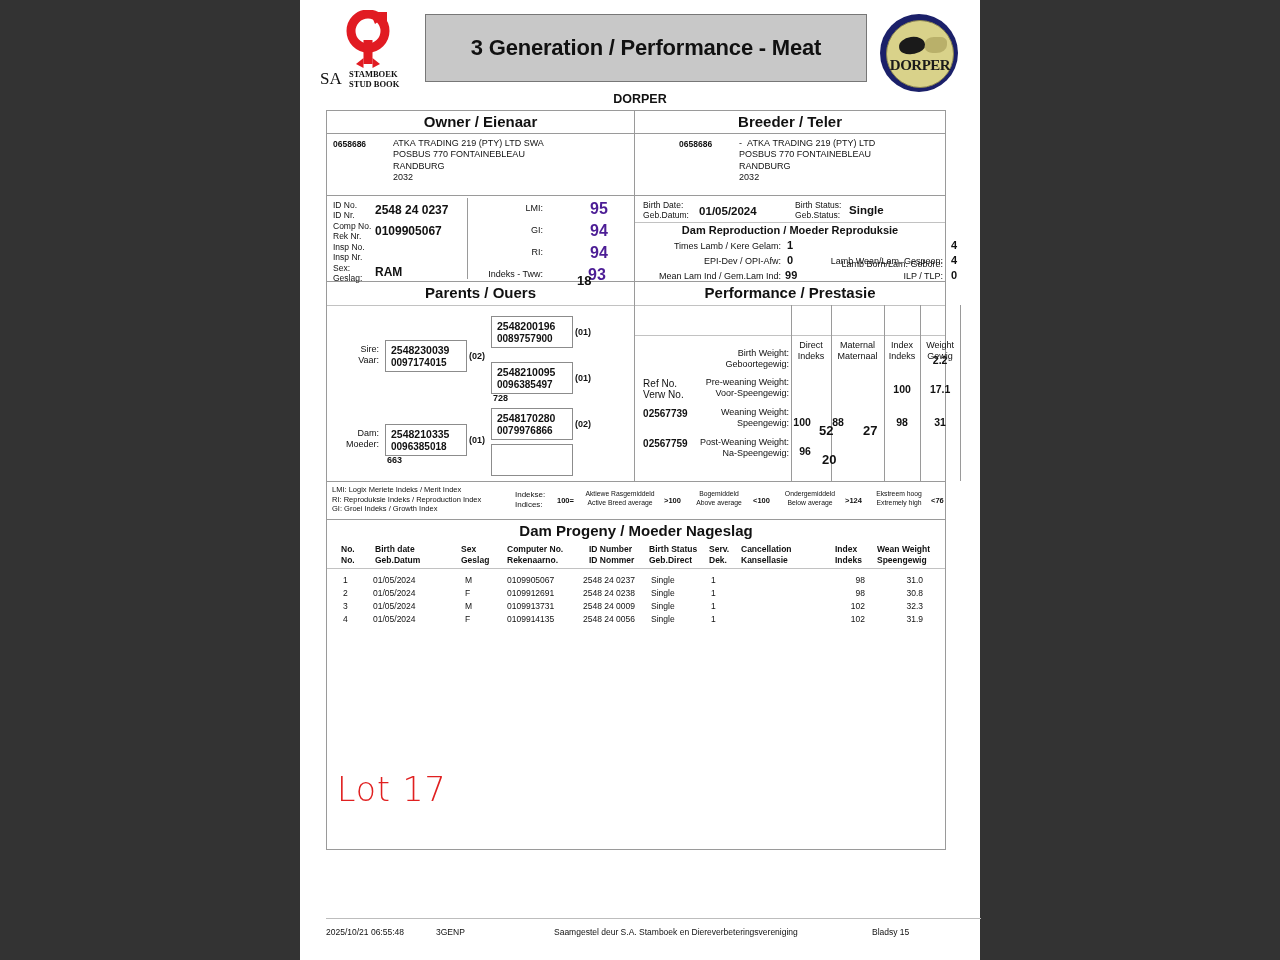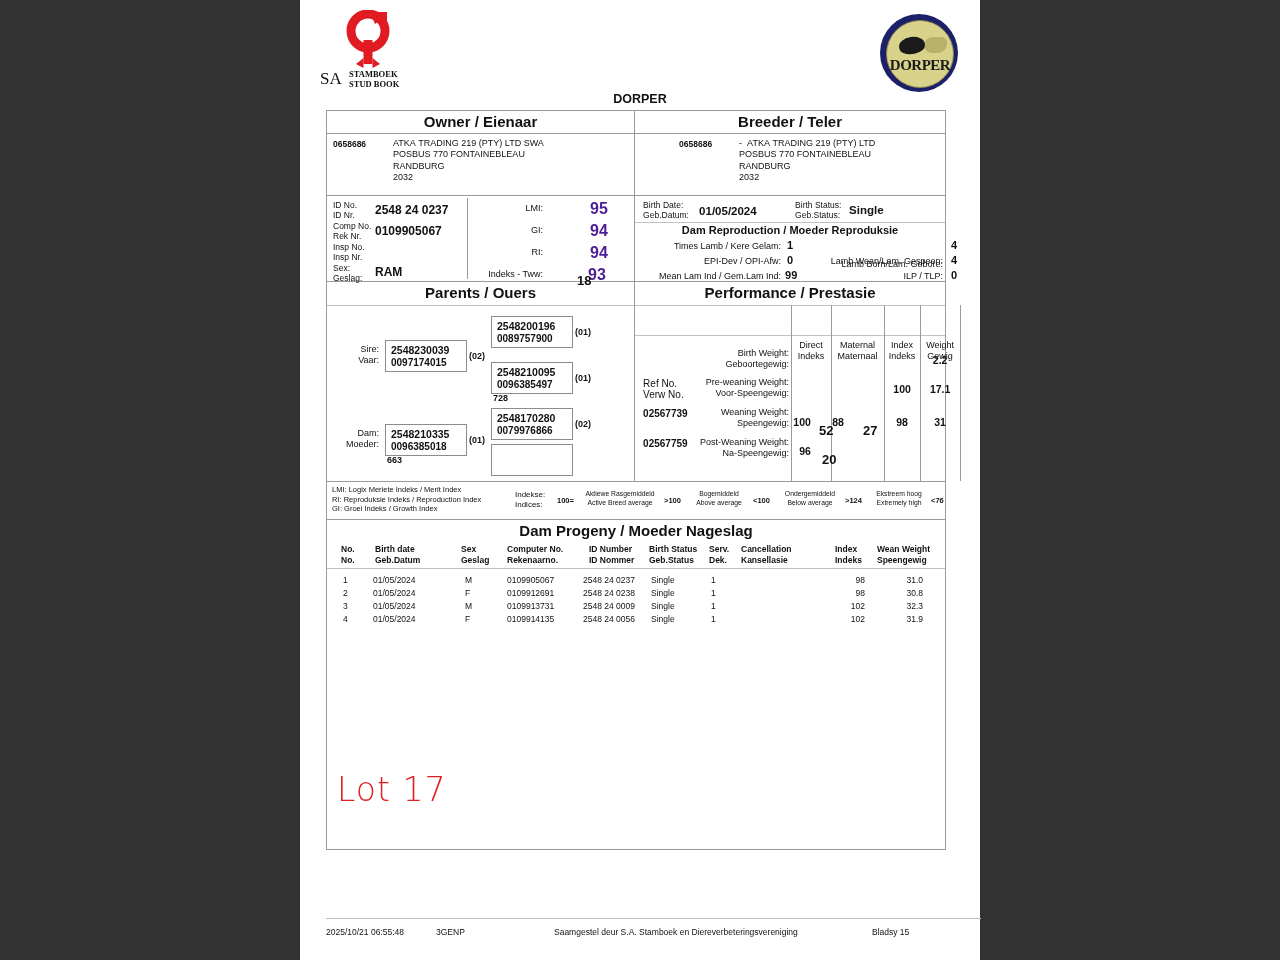--- a/index.html
+++ b/index.html
@@ -149,20 +149,23 @@
         <path d="M21.5 48 L14 54 L21.5 58 Z" fill="#e11b22"></path>
         <path d="M30.5 48 L38 54 L30.5 58 Z" fill="#e11b22"></path>
         <path d="M34 2 L45 2 L45 13 L40.5 8.5 L33 14 L30 7 L38.5 4 Z" fill="#e11b22"></path>
       </svg>
       <div class="sa-text">
         <span class="sa-abbr">SA</span>
         <span class="sa-sub"><span>STAMBOEK</span><br><span>STUD BOOK</span></span>
       </div>
     </div>
 
+    <div class="title-box">
+      <span>3 Generation / Performance - Meat</span>
+    </div>
 
     <div class="dorper-logo">
       <div class="dorper-ring"></div>
       <div class="dorper-inner">
         <div class="dorper-head"></div>
         <div class="dorper-map"></div>
         <div class="dorper-word">DORPER</div>
       </div>
     </div>
 
@@ -360,21 +363,21 @@
     </div>
 
     <div class="progeny bx">
       <div class="pg-title">Dam Progeny / Moeder Nageslag</div>
 
       <div class="pg-hdr" style="left:14px;top:24px;"><span>No.</span><br><span>No.</span></div>
       <div class="pg-hdr" style="left:48px;top:24px;"><span>Birth date</span><br><span>Geb.Datum</span></div>
       <div class="pg-hdr" style="left:134px;top:24px;"><span>Sex</span><br><span>Geslag</span></div>
       <div class="pg-hdr" style="left:180px;top:24px;"><span>Computer No.</span><br><span>Rekenaarno.</span></div>
       <div class="pg-hdr" style="left:262px;top:24px;"><span>ID Number</span><br><span>ID Nommer</span></div>
-      <div class="pg-hdr" style="left:322px;top:24px;"><span>Birth Status</span><br><span>Geb.Status</span></div>
+      <div class="pg-hdr" style="left:322px;top:24px;"><span>Birth Status</span><br><span>Geb.Direct</span></div>
       <div class="pg-hdr" style="left:382px;top:24px;"><span>Serv.</span><br><span>Dek.</span></div>
       <div class="pg-hdr" style="left:414px;top:24px;"><span>Cancellation</span><br><span>Kansellasie</span></div>
       <div class="pg-hdr" style="left:508px;top:24px;"><span>Index</span><br><span>Indeks</span></div>
       <div class="pg-hdr" style="left:550px;top:24px;"><span>Wean Weight</span><br><span>Speengewig</span></div>
 
       <div class="pg-sep" style="top:48px;"></div>
 
       <div>
         <div class="pg-cell" style="left:16px;top:55px;">1</div>
         <div class="pg-cell" style="left:46px;top:55px;">01/05/2024</div>

